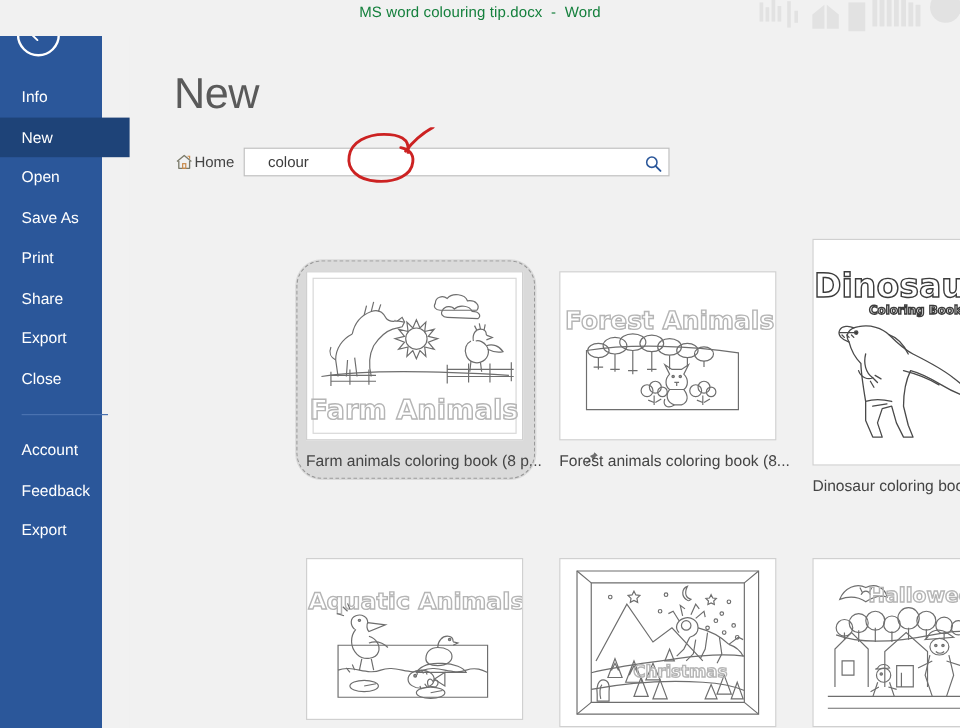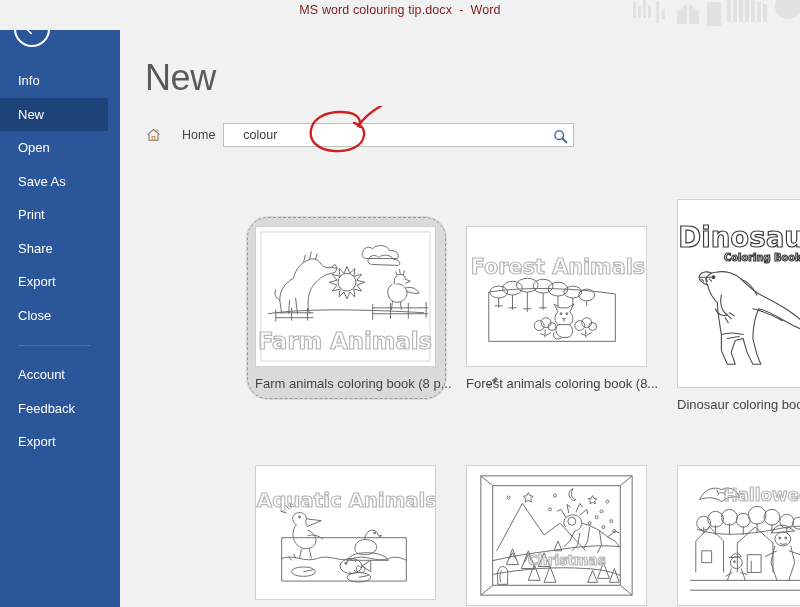--- a/index.html
+++ b/index.html
@@ -13,33 +13,33 @@
 
   
   .titlebar {
     position: absolute; top: 0; left: 0; width: 800px; height: 30px;
     background: #f1f1f1;
     z-index: 4;
   }
   .titlebar-text {
     position: absolute; left: 0; right: 0; top: 3px;
     text-align: center;
-    font-size: 12.5px; color: #7f1d1d;
+    font-size: 12.5px; color: #15803d;
     letter-spacing: 0.1px;
     white-space: pre;
   }
   .deco {
     position: absolute; top: 0; right: 0; width: 175px; height: 30px;
     overflow: hidden;
   }
   .deco svg { display: block; }
 
   
   .backstage-nav {
-    position: absolute; top: 0; left: 0; width: 120px; height: 607px;
+    position: absolute; top: 0; left: 0; width: 85px; height: 607px;
     background: #2b579a;
     z-index: 3;
   }
   .back-btn {
     position: absolute; top: 11px; left: 14px;
     width: 36px; height: 36px;
     border: 2px solid #ffffff; border-radius: 50%;
     display: flex; align-items: center; justify-content: center;
     cursor: pointer;
   }
@@ -72,21 +72,21 @@
     color: #5a5a5a; letter-spacing: -0.4px;
   }
 
   
   .search-row {
     position: absolute; top: 92px; left: 38px;
     width: 428px; height: 26px;
     display: flex; align-items: center;
   }
   .home-link {
-    display: flex; align-items: center; gap: 21px;
+    display: flex; align-items: center; gap: 1px;
     cursor: pointer; margin-right: 8px;
   }
   .home-icon svg { display: block; }
   .home-label { font-size: 12.5px; color: #444; }
   .search-box {
     position: relative;
     width: 355px; height: 24px;
     background: #ffffff;
     border: 1px solid #bfbfbf;
     display: flex; align-items: center;

